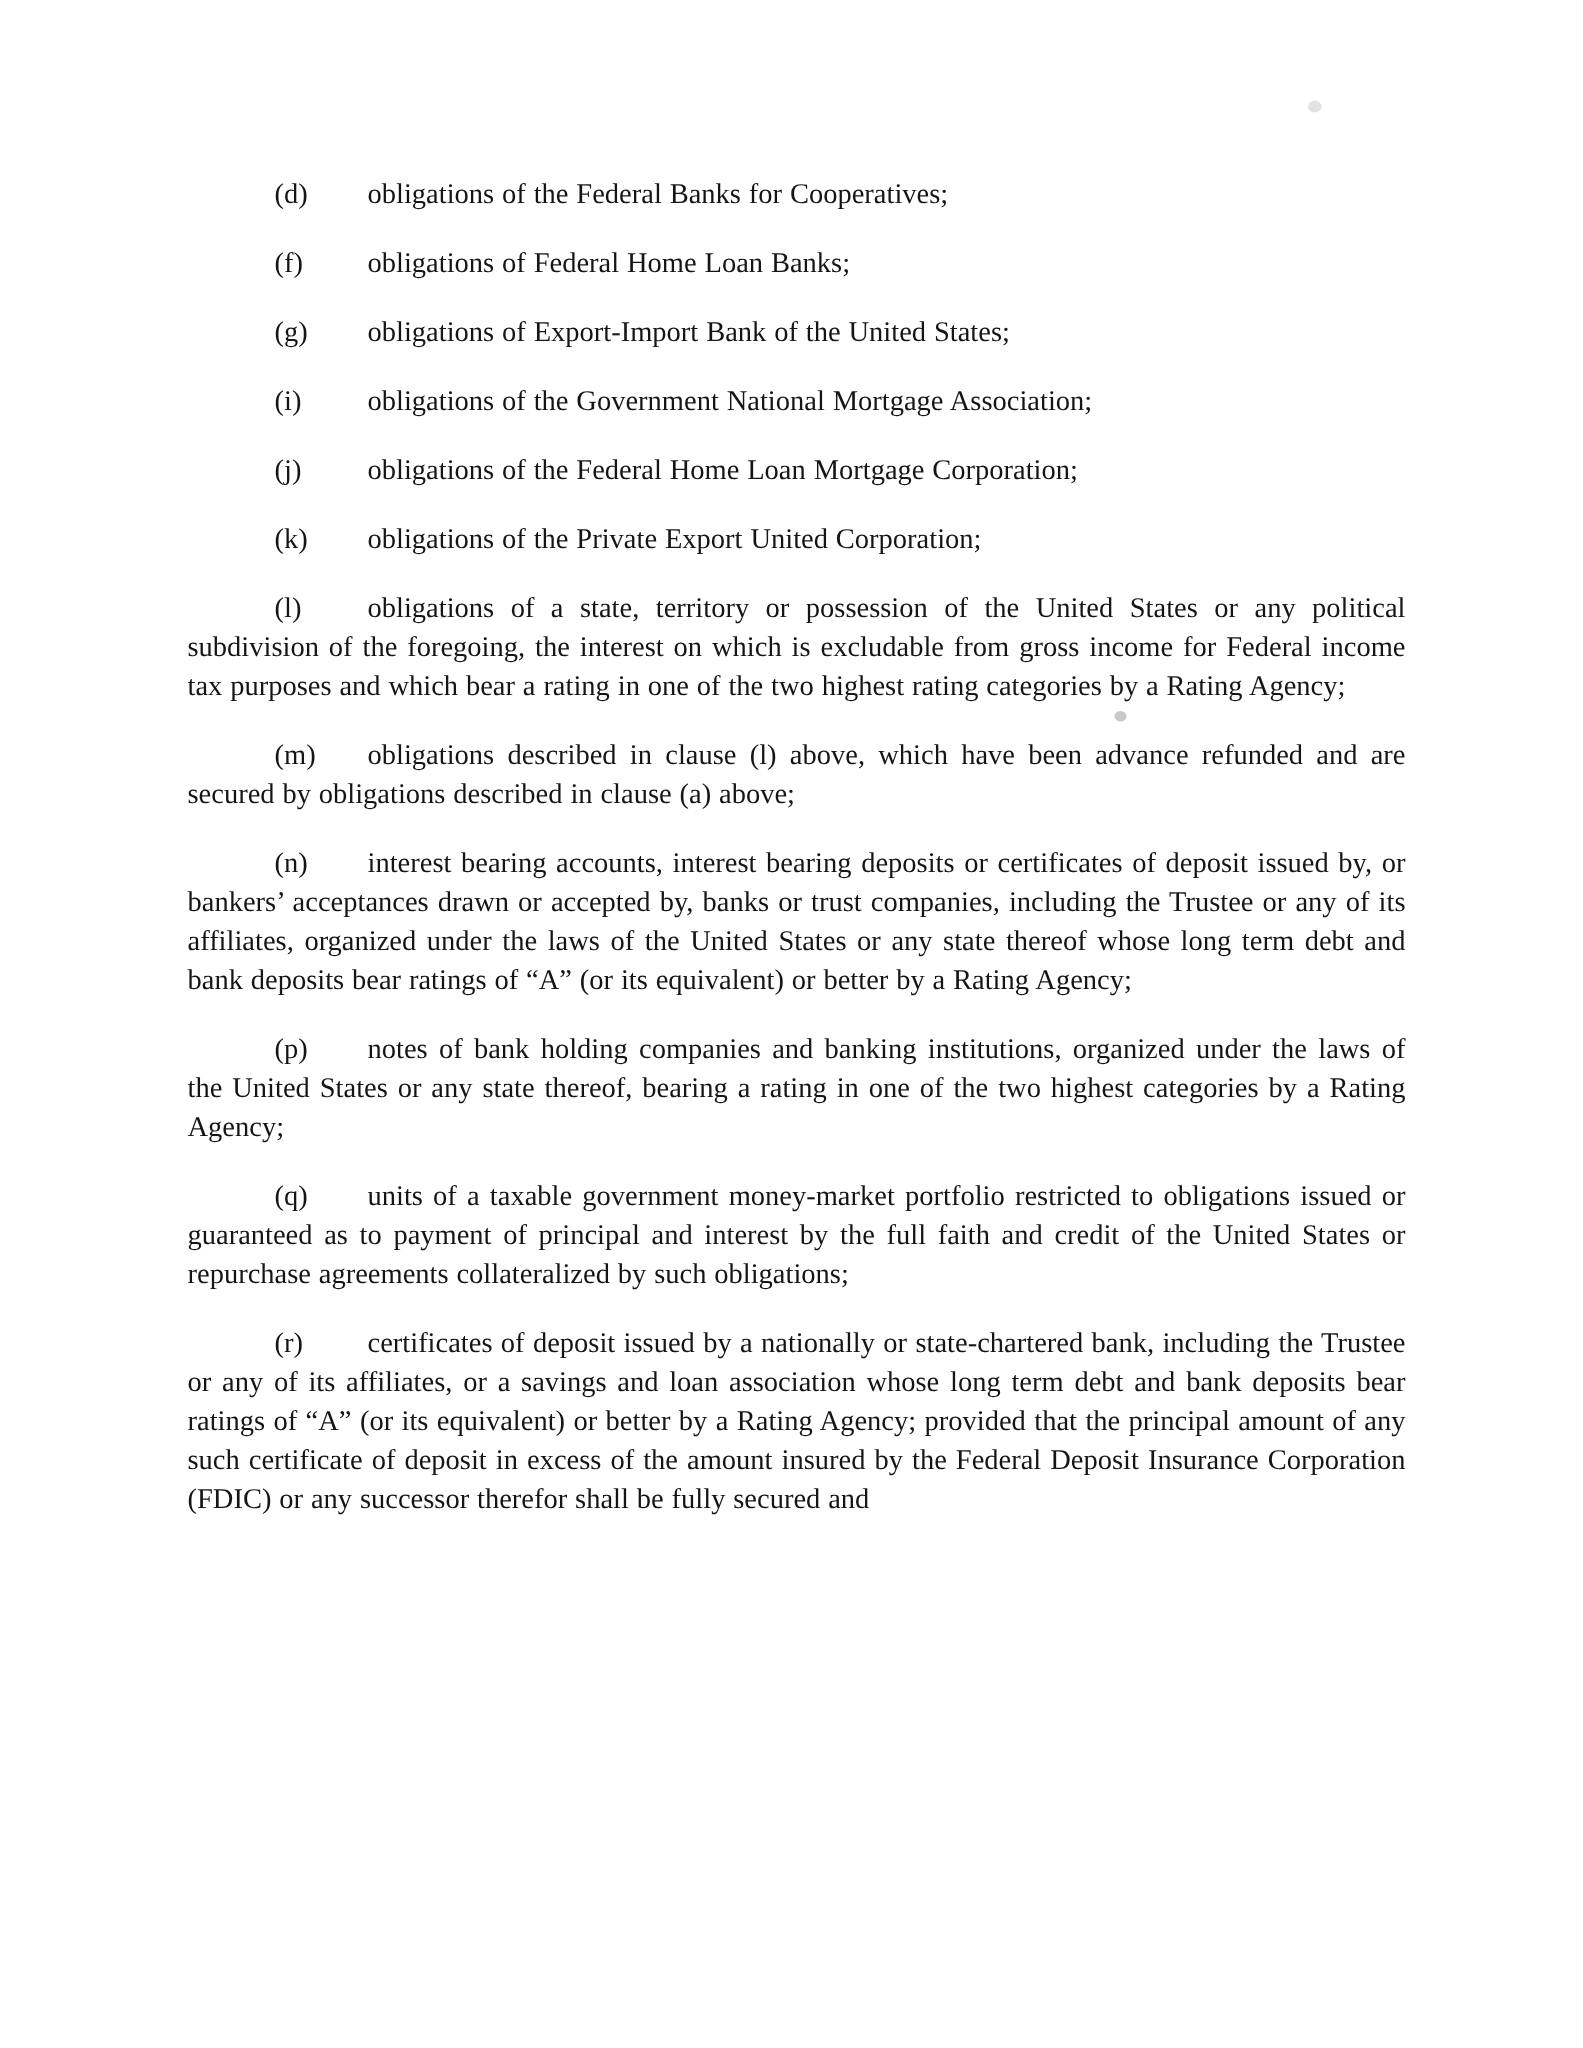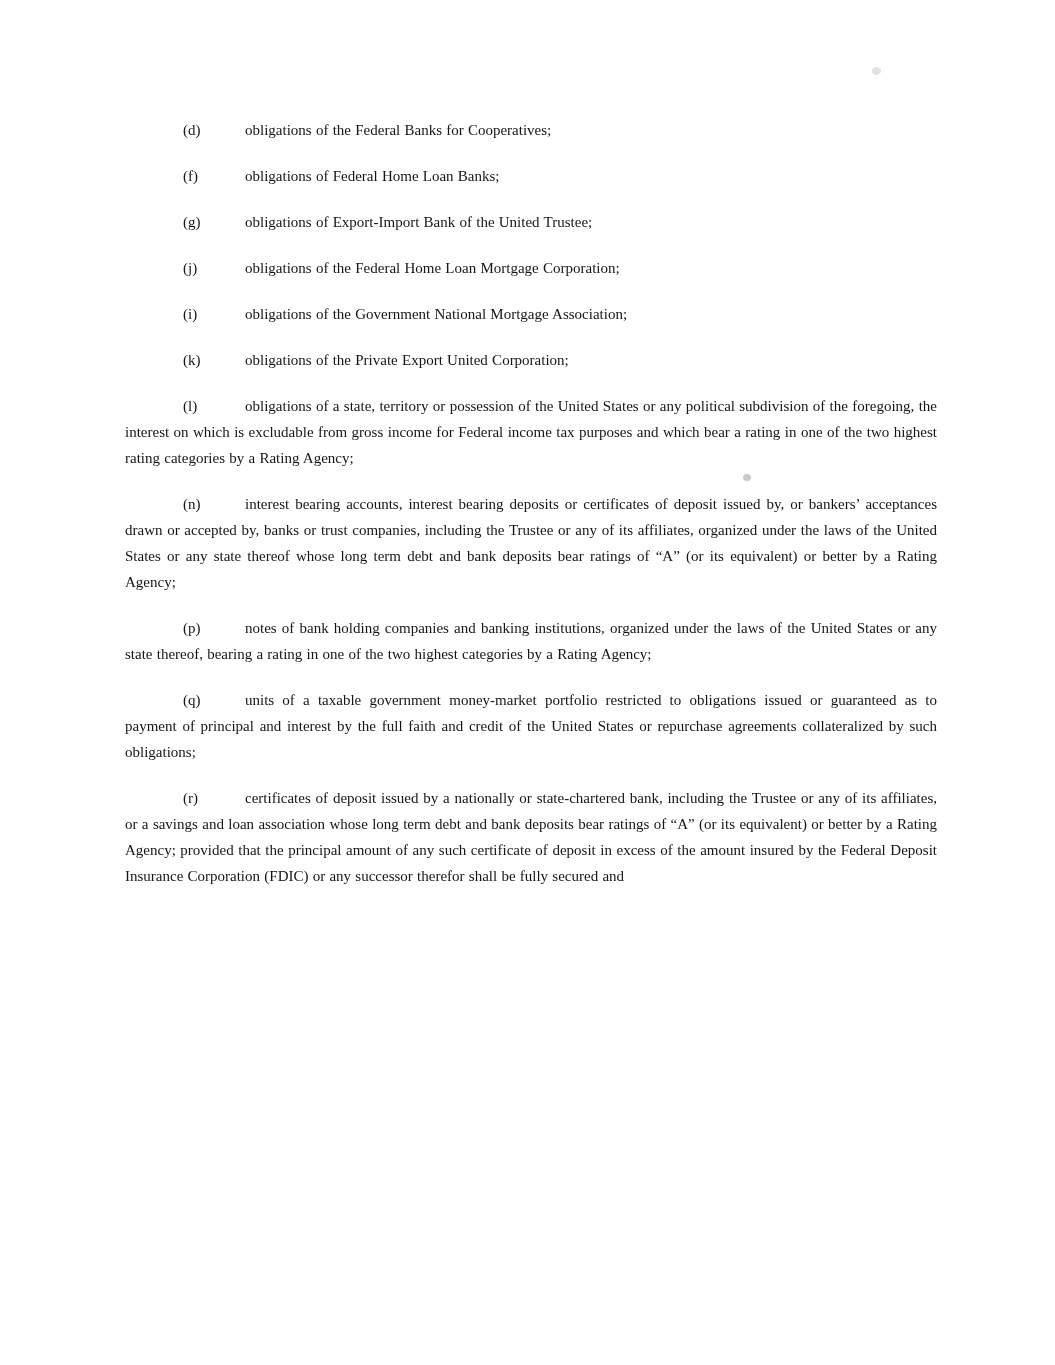--- a/index.html
+++ b/index.html
@@ -14,21 +14,21 @@
     background: #ffffff;
     overflow: hidden;
     font-family: "Liberation Serif", "DejaVu Serif", serif;
     color: #151515;
   }
   .text-block {
     position: absolute;
     top: 117px;
     left: 125px;
     width: 812px;
-    font-size: 15px;
+    font-size: 19px;
     line-height: 26px;
     text-align: justify;
   }
   p.clause {
     margin: 0 0 20px 0;
     text-indent: 58px;
     word-spacing: 0.5px;
   }
   .letter {
     display: inline-block;
@@ -60,31 +60,32 @@
 
 <div class="page">
   <span class="speck speck-1"></span>
   <span class="speck speck-2"></span>
   <div class="text-block" id="clause-list">
   <p class="clause"><span class="letter">(d)</span><span class="clause-body">obligations of the Federal Banks for Cooperatives;</span></p>
 
 
   <p class="clause"><span class="letter">(f)</span><span class="clause-body">obligations of Federal Home Loan Banks;</span></p>
 
-  <p class="clause"><span class="letter">(g)</span><span class="clause-body">obligations of Export-Import Bank of the United Trustee;</span></p>
+  <p class="clause"><span class="letter">(g)</span><span class="clause-body">obligations of Export-Import Bank of the United States;</span></p>
 
 
+  <p class="clause"><span class="letter">(i)</span><span class="clause-body">obligations of the Government National Mortgage Association;</span></p>
+
   <p class="clause"><span class="letter">(j)</span><span class="clause-body">obligations of the Federal Home Loan Mortgage Corporation;</span></p>
-
-  <p class="clause"><span class="letter">(i)</span><span class="clause-body">obligations of the Government National Mortgage Association;</span></p>
 
   <p class="clause"><span class="letter">(k)</span><span class="clause-body">obligations of the Private Export United Corporation;</span></p>
 
   <p class="clause"><span class="letter">(l)</span><span class="clause-body">obligations of a state, territory or possession of the United States or any political subdivision of the foregoing, the interest on which is excludable from gross income for Federal income tax purposes and which bear a rating in one of the two highest rating categories by a Rating Agency;</span></p>
 
+  <p class="clause"><span class="letter">(m)</span><span class="clause-body">obligations described in clause (l) above, which have been advance refunded and are secured by obligations described in clause (a) above;</span></p>
 
   <p class="clause"><span class="letter">(n)</span><span class="clause-body">interest bearing accounts, interest bearing deposits or certificates of deposit issued by, or bankers’ acceptances drawn or accepted by, banks or trust companies, including the Trustee or any of its affiliates, organized under the laws of the United States or any state thereof whose long term debt and bank deposits bear ratings of “A” (or its equivalent) or better by a Rating Agency;</span></p>
 
 
   <p class="clause"><span class="letter">(p)</span><span class="clause-body">notes of bank holding companies and banking institutions, organized under the laws of the United States or any state thereof, bearing a rating in one of the two highest categories by a Rating Agency;</span></p>
 
   <p class="clause"><span class="letter">(q)</span><span class="clause-body">units of a taxable government money-market portfolio restricted to obligations issued or guaranteed as to payment of principal and interest by the full faith and credit of the United States or repurchase agreements collateralized by such obligations;</span></p>
 
   <p class="clause"><span class="letter">(r)</span><span class="clause-body">certificates of deposit issued by a nationally or state-chartered bank, including the Trustee or any of its affiliates, or a savings and loan association whose long term debt and bank deposits bear ratings of “A” (or its equivalent) or better by a Rating Agency; provided that the principal amount of any such certificate of deposit in excess of the amount insured by the Federal Deposit Insurance Corporation (FDIC) or any successor therefor shall be fully secured and</span></p>
 </div>

